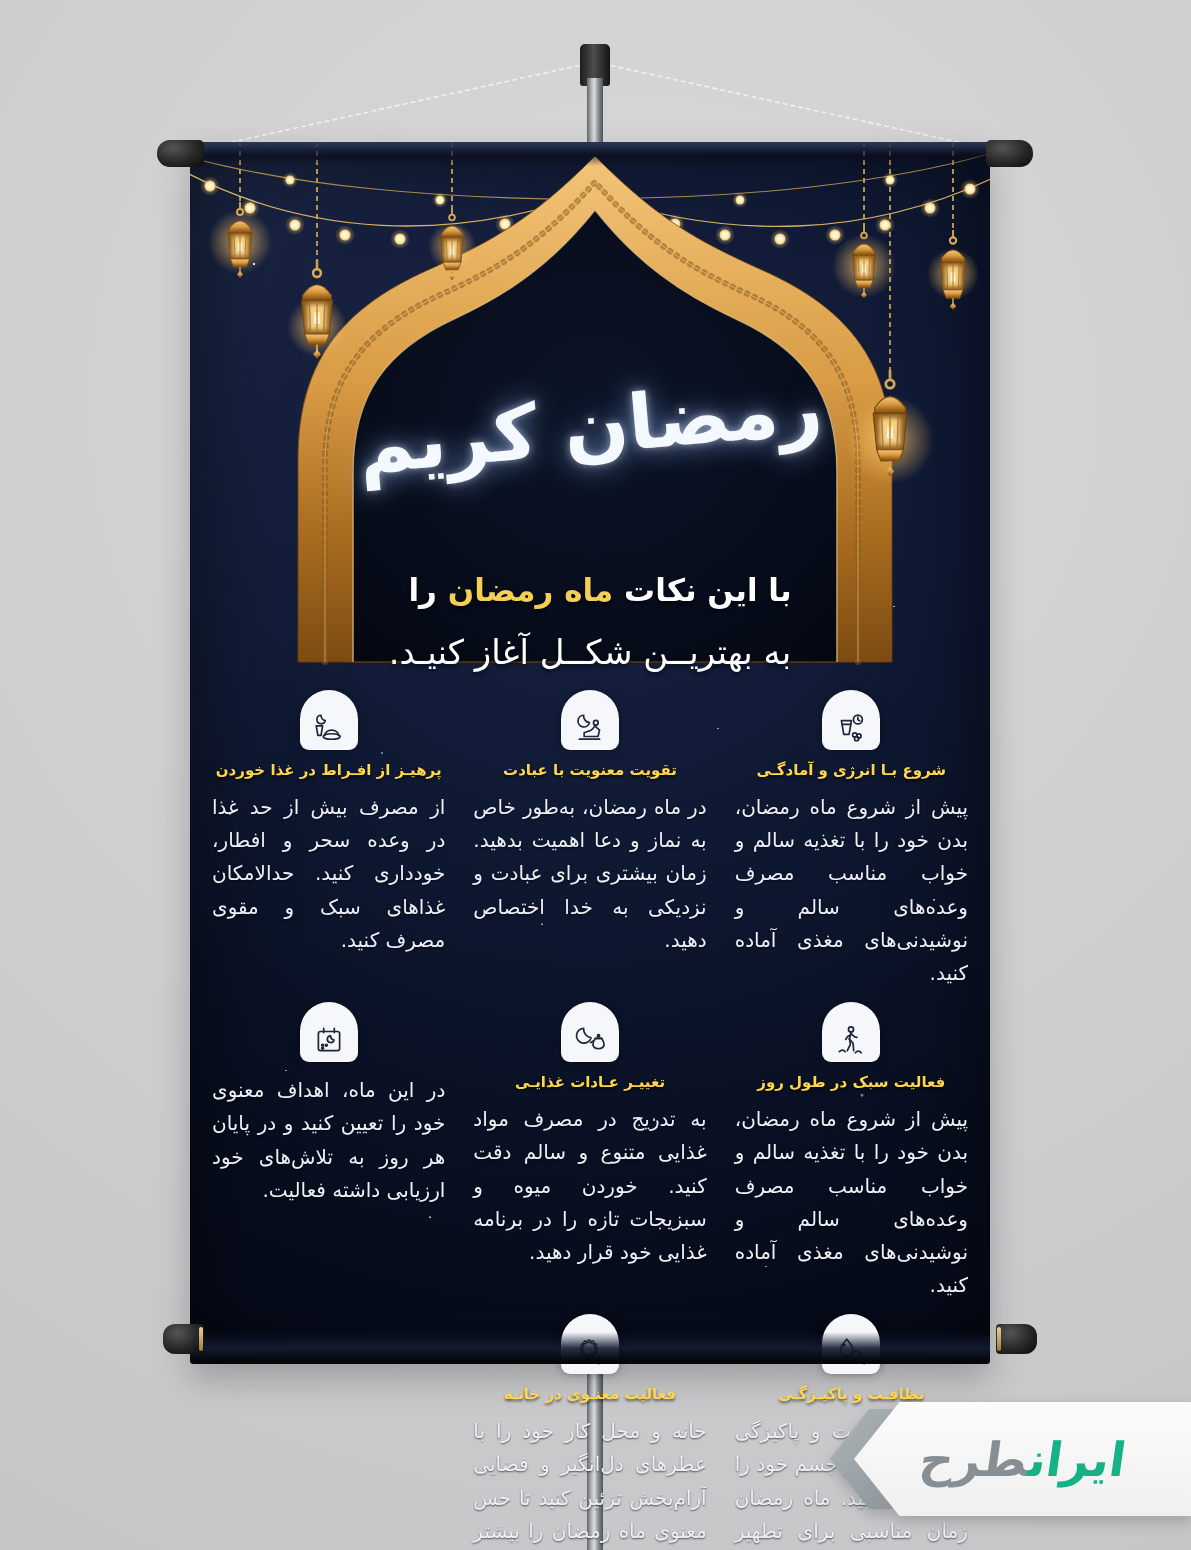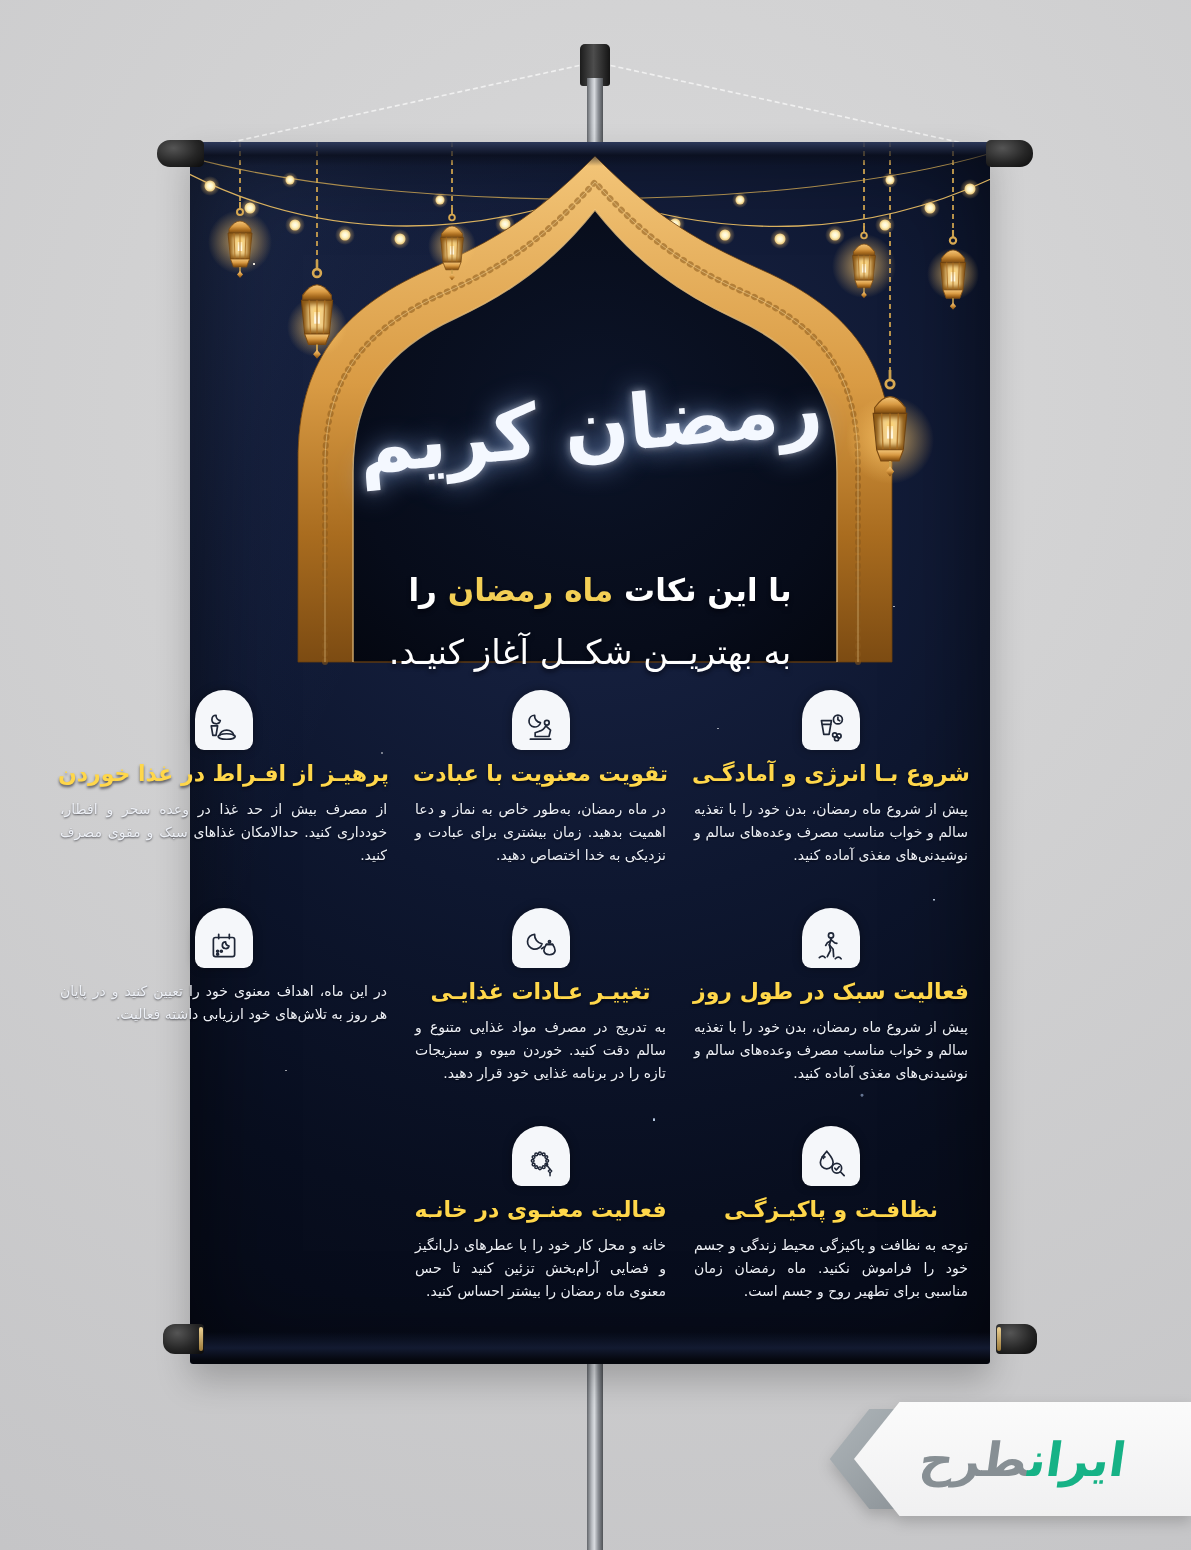--- a/index.html
+++ b/index.html
@@ -96,25 +96,25 @@
   }
   .tip{text-align:center;}
   .badge{
     width:58px;height:60px;margin:0 auto;
     background:#f5f7fa;border-radius:29px 29px 9px 9px;
     display:flex;align-items:flex-end;justify-content:center;
     box-shadow:0 0 10px rgba(0,0,0,.35);
   }
   .badge svg{margin-bottom:5px;}
   .tip h3{
-    margin:11px 0 7px;font-size:22px;font-weight:bold;color:#ffd74a;
+    margin:11px 0 7px;font-size:15px;font-weight:bold;color:#ffd74a;
     text-shadow:0 2px 3px rgba(0,0,10,.6);white-space:nowrap;
   }
   .tip p{
-    margin:12px 2px;font-size:14px;line-height:1.66;color:#edf0f6;
+    margin:12px 2px;font-size:20px;line-height:1.66;color:#edf0f6;
     text-align:justify;text-shadow:0 1px 2px rgba(0,0,10,.6);
   }
   
   .logo{position:absolute;left:828px;top:1402px;width:363px;height:114px;z-index:6;
         filter:drop-shadow(0 6px 7px rgba(0,0,0,.18));}
   .logo .chev{
     position:absolute;left:0;top:7px;width:86px;height:100px;
     background:linear-gradient(135deg,#afb6ba,#8b9297);
     clip-path:polygon(48% 0,80% 0,36% 50%,80% 100%,48% 100%,2% 50%);
   }

